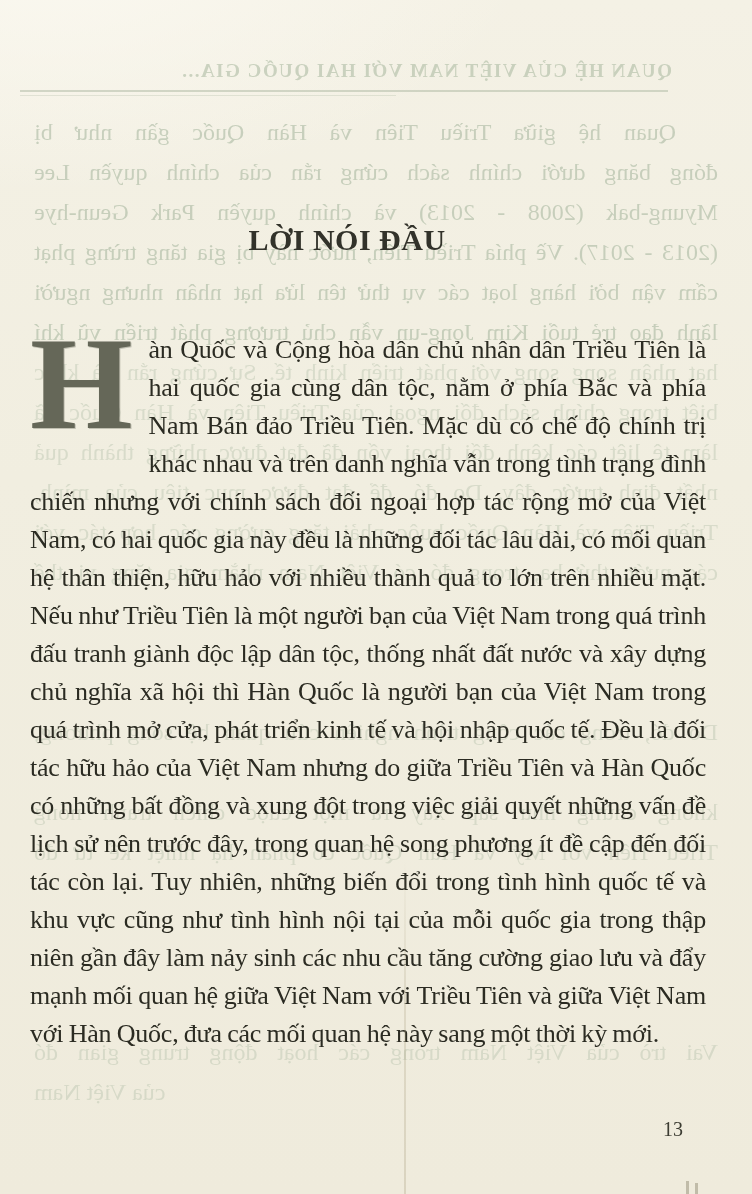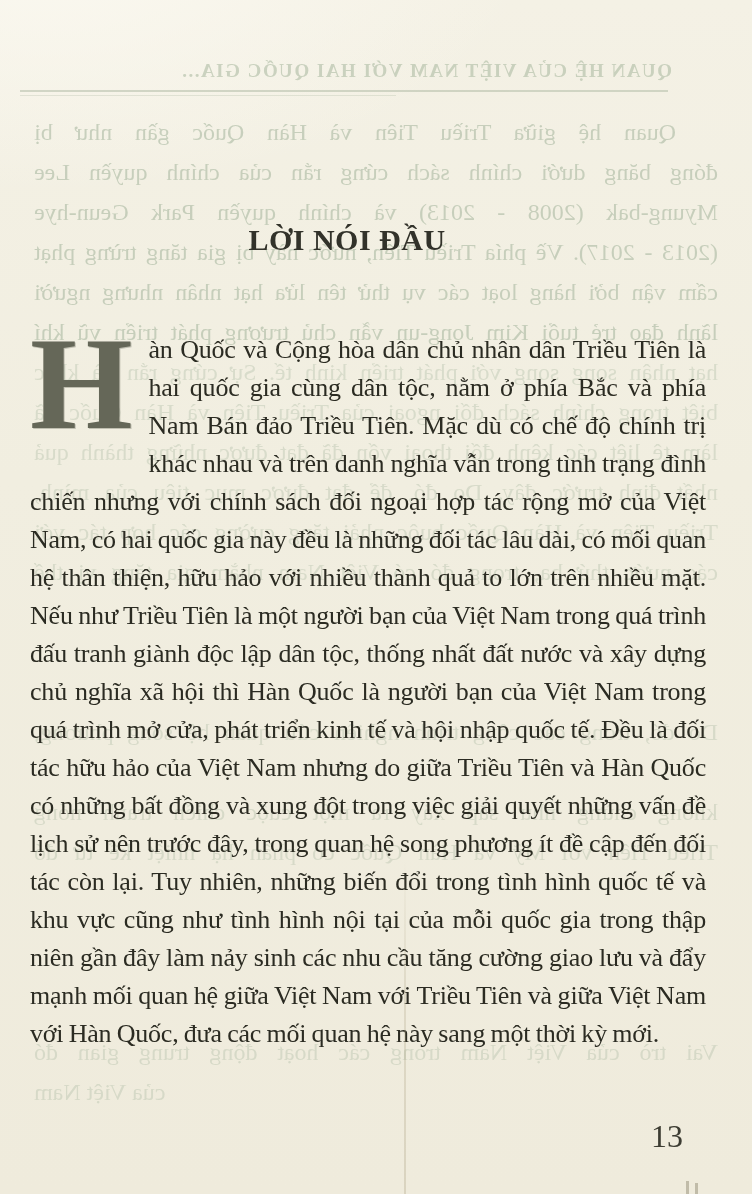--- a/index.html
+++ b/index.html
@@ -62,21 +62,21 @@
   }
   .dropcap{
     float:left;
     font-size:132px; line-height:98px; height:102px;
     margin:4px 16px 10px 0;
     font-weight:bold; color:#656758;
     text-shadow:1px 1px 0 rgba(101,103,88,.35);
   }
   .page-number{
     position:absolute; top:1118px; right:69px;
-    font-size:32px; color:#3c3c32;
+    font-size:20px; color:#3c3c32;
   }
   
   .crease{
     position:absolute; top:860px; left:404px; width:2px; height:334px;
     background:linear-gradient(180deg, rgba(176,166,136,0) 0%, rgba(176,166,136,.28) 40%, rgba(176,166,136,.34) 100%);
     pointer-events:none;
   }
   .edge-mark{
     position:absolute; width:3px; height:13px; background:#9a957f; opacity:.55;
     pointer-events:none;

